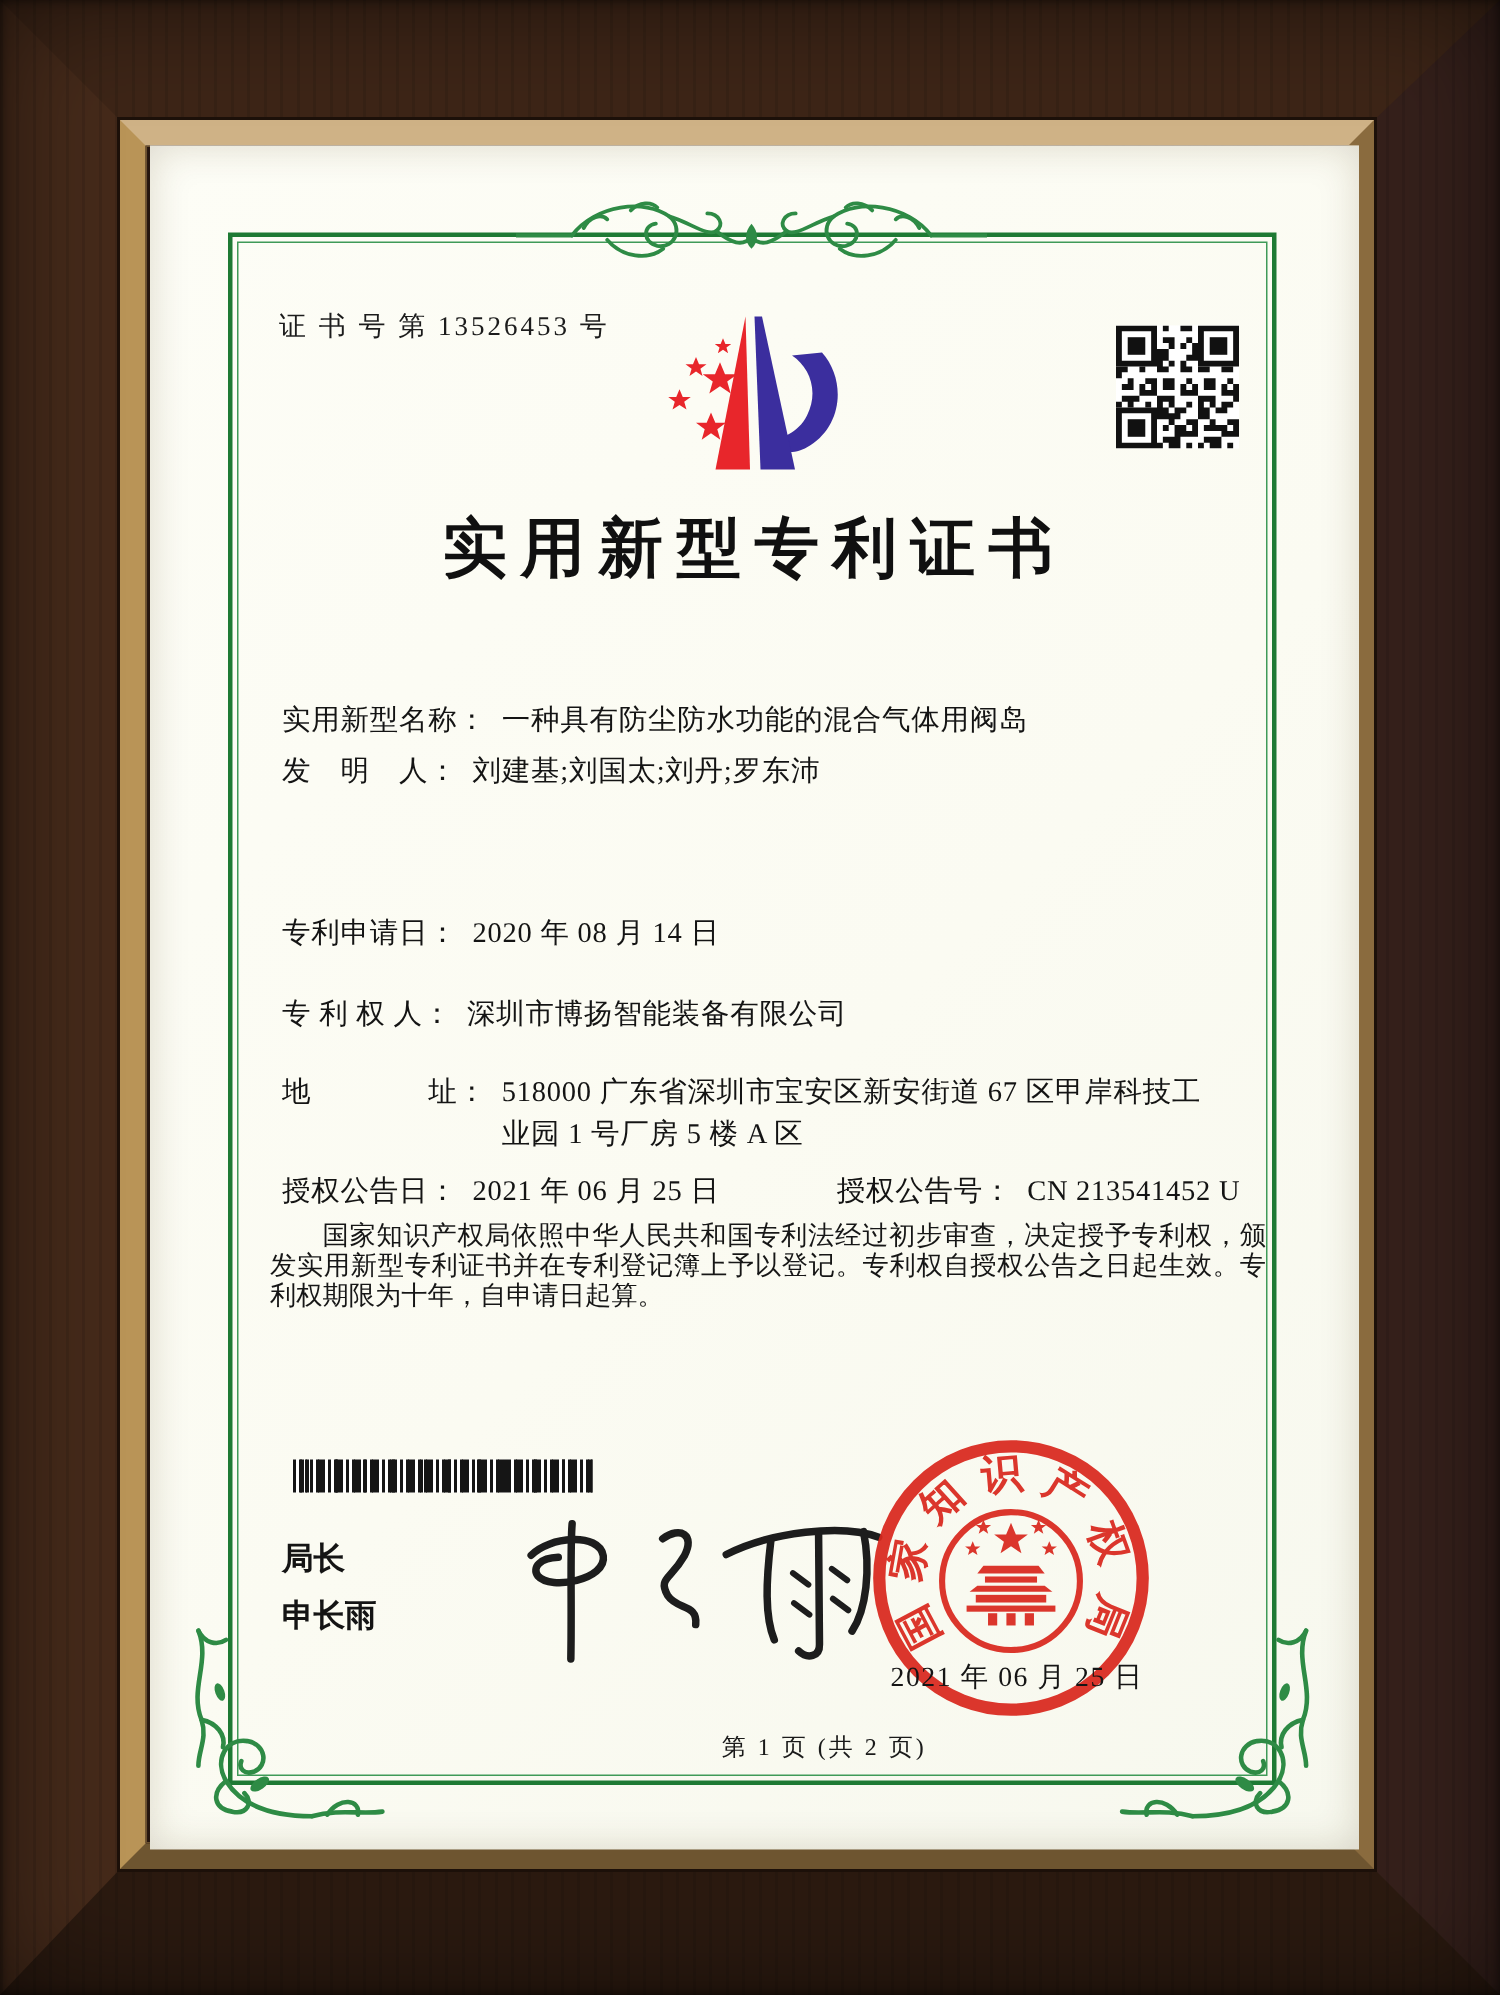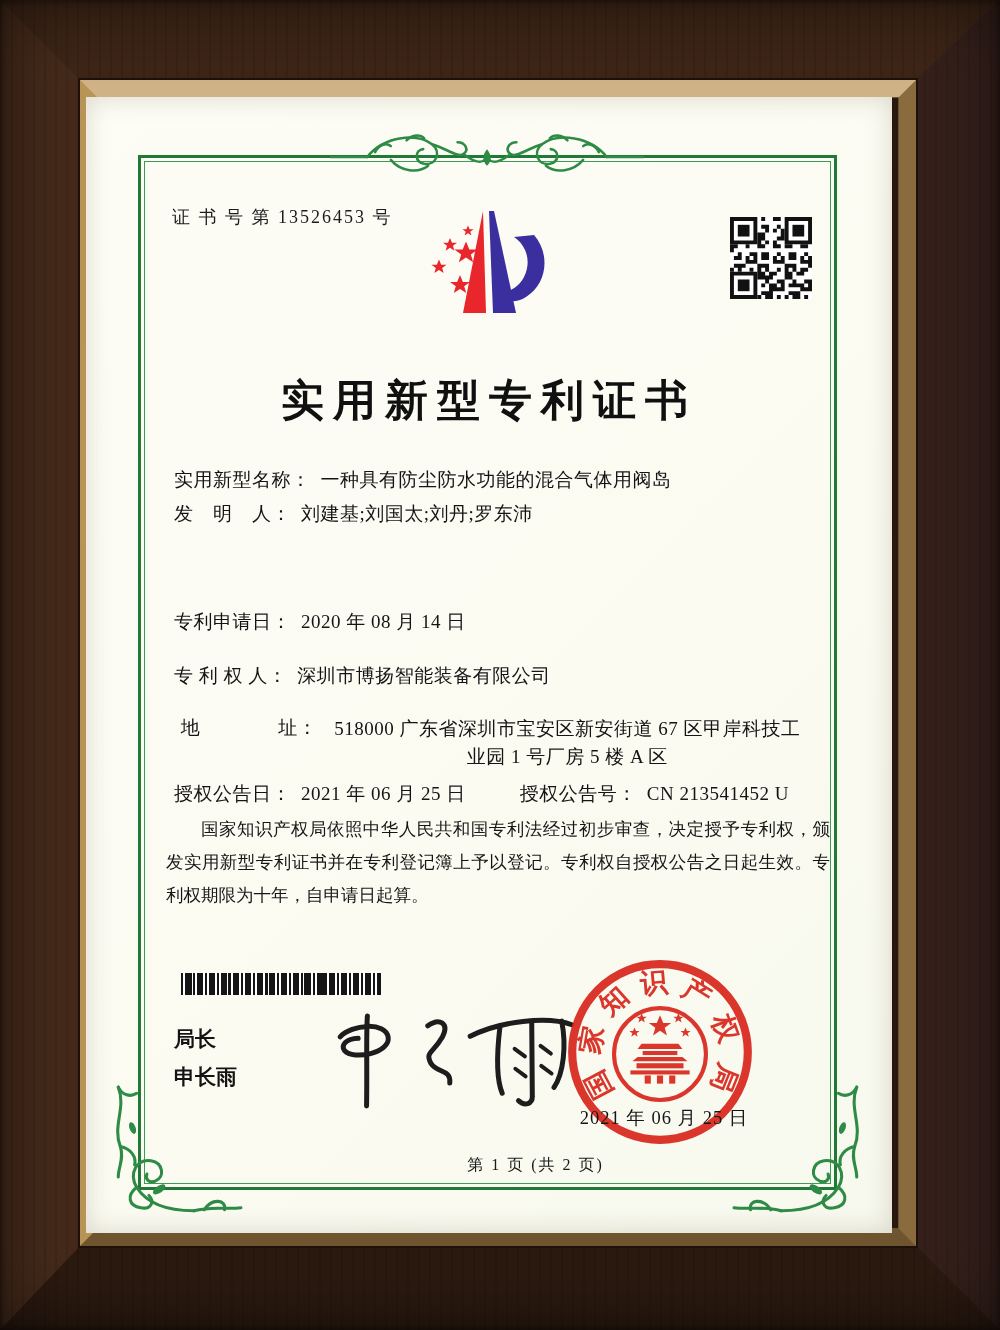--- a/index.html
+++ b/index.html
@@ -13,49 +13,49 @@
         background:
           repeating-linear-gradient(90deg,rgba(0,0,0,.10) 0 2px,rgba(255,255,255,.02) 2px 6px,rgba(0,0,0,0) 6px 11px);
         mix-blend-mode:multiply;}
   .wood-vignette{position:absolute;inset:0;pointer-events:none;
         box-shadow:inset 0 0 70px rgba(0,0,0,.55), inset 0 0 8px rgba(0,0,0,.6);}
   .trim{position:absolute;inset:80px 84px 84px 80px;border-style:solid;border-width:17px;
         border-color:#cfb286 #8a6b3e #6e5530 #b99457;box-sizing:border-box;
         box-shadow:0 0 0 2px #1d110a, inset 0 0 0 1px #6b5130;}
 
   
-  .paper{position:absolute;left:86px;top:97px;width:806px;height:1136px;
+  .paper{position:absolute;left:100px;top:97px;width:806px;height:1136px;
          background:linear-gradient(135deg,#fdfdf6 0%,#fbfbf2 55%,#f7f8ee 100%);
          box-shadow:inset 0 0 26px rgba(70,50,10,.18);}
   .green-border{position:absolute;left:52px;top:58px;width:699px;height:1035px;
          border:3px solid #1e7a34;box-sizing:border-box;}
   .green-border-inner{position:absolute;inset:3px;border:1px solid #3f9a58;}
 
   .flourish{position:absolute;color:#2e8b45;}
   .flourish svg{display:block;}
 
   
   .cert-no{position:absolute;left:86px;top:108px;font-size:18px;letter-spacing:2px;color:#1c1c1c;}
   .logo{position:absolute;left:344px;top:104px;width:116px;height:132px;}
   .qr{position:absolute;left:644px;top:120px;width:82px;height:82px;background:#fff;}
   .title{position:absolute;left:0;top:240px;width:100%;text-align:center;
-         font-size:43px;font-weight:700;letter-spacing:9px;color:#101010;margin-top:35px;}
+         font-size:43px;font-weight:700;letter-spacing:9px;color:#101010;}
 
   
   .frow{position:absolute;left:88px;font-size:19px;color:#141414;white-space:nowrap;}
   .flabel{letter-spacing:.5px;}
   .fvalue{margin-left:10px;letter-spacing:.5px;}
-  .addr-row{white-space:normal;width:640px;text-align:center;}
+  .addr-row{white-space:normal;width:640px;}
   .addr-row .flabel{display:inline-block;vertical-align:top;}
   .addr-row .fvalue{display:inline-block;vertical-align:top;width:480px;line-height:28px;}
-  .pair2{margin-left:54px;}
+  .pair2{margin-left:78px;}
 
   
   .body-text{position:absolute;left:80px;top:716px;width:664px;font-size:17.5px;
-             line-height:33px;color:#161616;text-align:justify;}
+             line-height:20px;color:#161616;text-align:justify;}
   .body-text p{margin:0;text-indent:2em;}
 
   
   .barcode{position:absolute;left:95px;top:876px;width:200px;height:22px;background:#fff;
       background-image:
         repeating-linear-gradient(90deg,#151515 0 2px,transparent 2px 4px),
         repeating-linear-gradient(90deg,transparent 0 5px,#151515 5px 8px,transparent 8px 12px),
         repeating-linear-gradient(90deg,transparent 0 9px,#151515 9px 11px,transparent 11px 19px);}
   .sig-title{position:absolute;left:88px;top:928px;font-size:21px;font-weight:700;
              font-family:"Liberation Sans","DejaVu Sans",sans-serif;color:#141414;}

